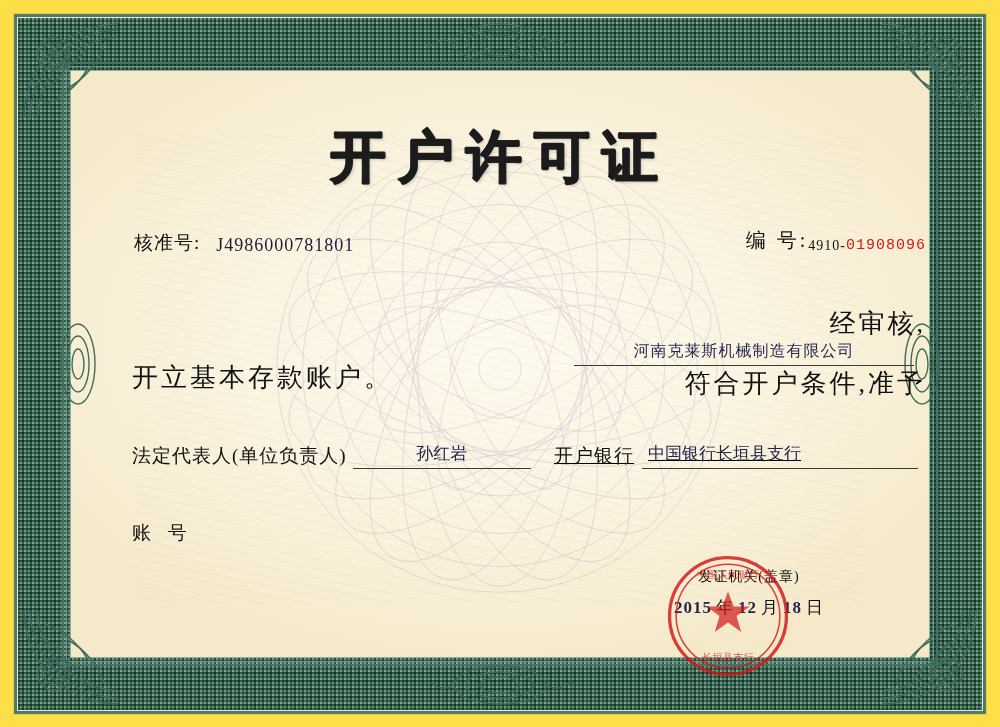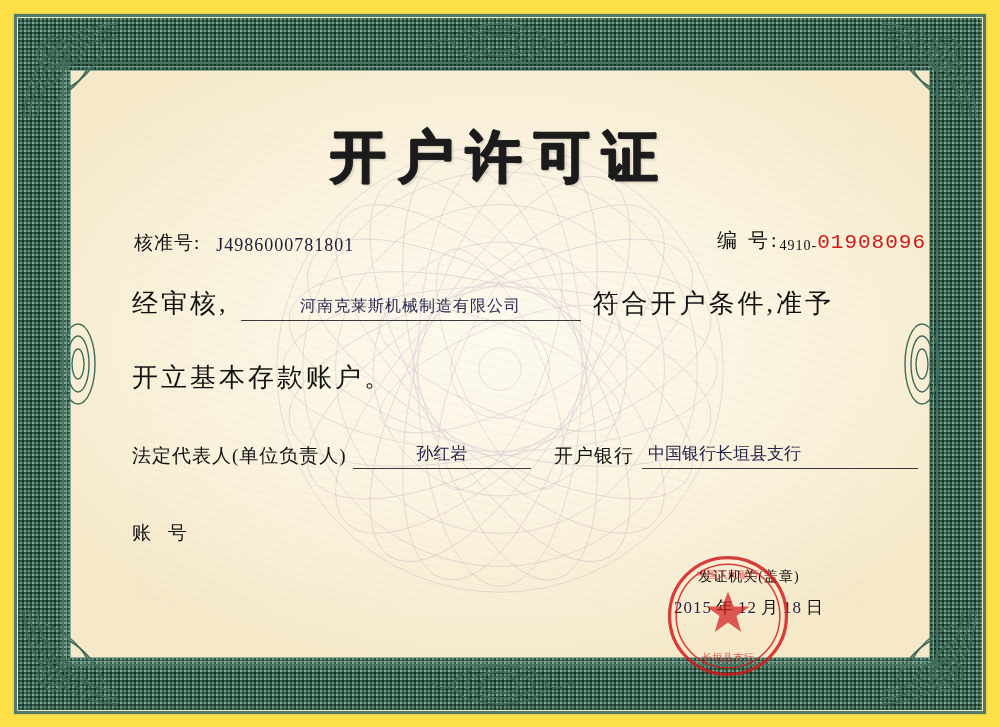--- a/index.html
+++ b/index.html
@@ -159,28 +159,28 @@
     font-size: 18px;
     color: #1c1c38;
     margin-left: 16px;
     letter-spacing: 1px;
   }
 
   .r-serial { right: 0px; top: 155px; }
   .r-serial .lbl { font-size: 20px; letter-spacing: 3px; }
   .r-serial .pfx { font-size: 14px; color: #111; letter-spacing: 1px;}
   .r-serial .red {
-    font-size: 21px;
+    font-size: 15px;
     color: #cf1a1a;
     letter-spacing: 1px;
     font-family: "Liberation Mono", "DejaVu Sans Mono", monospace;
   }
 
   
-  .r-main { left: 58px; top: 214px; right: 0; }
+  .r-main { left: 58px; top: 234px; right: 0; flex-direction: column; }
   .r-main .big { font-size: 26px; letter-spacing: 3px; color: #111; }
   .company-line {
     width: 340px;
     margin: 0 12px;
     border-bottom: 1px solid #3a3a3a;
     text-align: center;
     padding-bottom: 3px;
     font-size: 16px;
     color: #2b2b52;
     letter-spacing: 1px;
@@ -193,21 +193,21 @@
   .r-legal .lbl { font-size: 19px; }
   .legal-line {
     width: 178px;
     margin-left: 6px;
     border-bottom: 1px solid #3a3a3a;
     text-align: center;
     padding-bottom: 3px;
     font-size: 17px;
     color: #25254a;
   }
-  .r-bank { left: 480px; top: 370px; }
+  .r-bank { left: 480px; top: 370px; text-decoration: underline; }
   .bank-line {
     width: 270px;
     margin-left: 8px;
     border-bottom: 1px solid #3a3a3a;
     text-align: left;
     padding: 0 0 3px 6px;
     font-size: 17px;
     color: #25254a;
   }
 
@@ -236,21 +236,21 @@
   .issuer .line2 {
     margin-top: 10px;
     font-size: 17px;
     color: #111;
     letter-spacing: 1px;
     display: flex;
     justify-content: center;
     gap: 4px;
     align-items: baseline;
   }
-  .issuer .dval { color: #26264a; }
+  .issuer .dval { color: #26264a; font-weight: bold; }
 
   
   .seal {
     position: absolute;
     left: 588px;
     top: 478px;
     width: 132px;
     height: 132px;
     opacity: 0.82;
     pointer-events: none;

